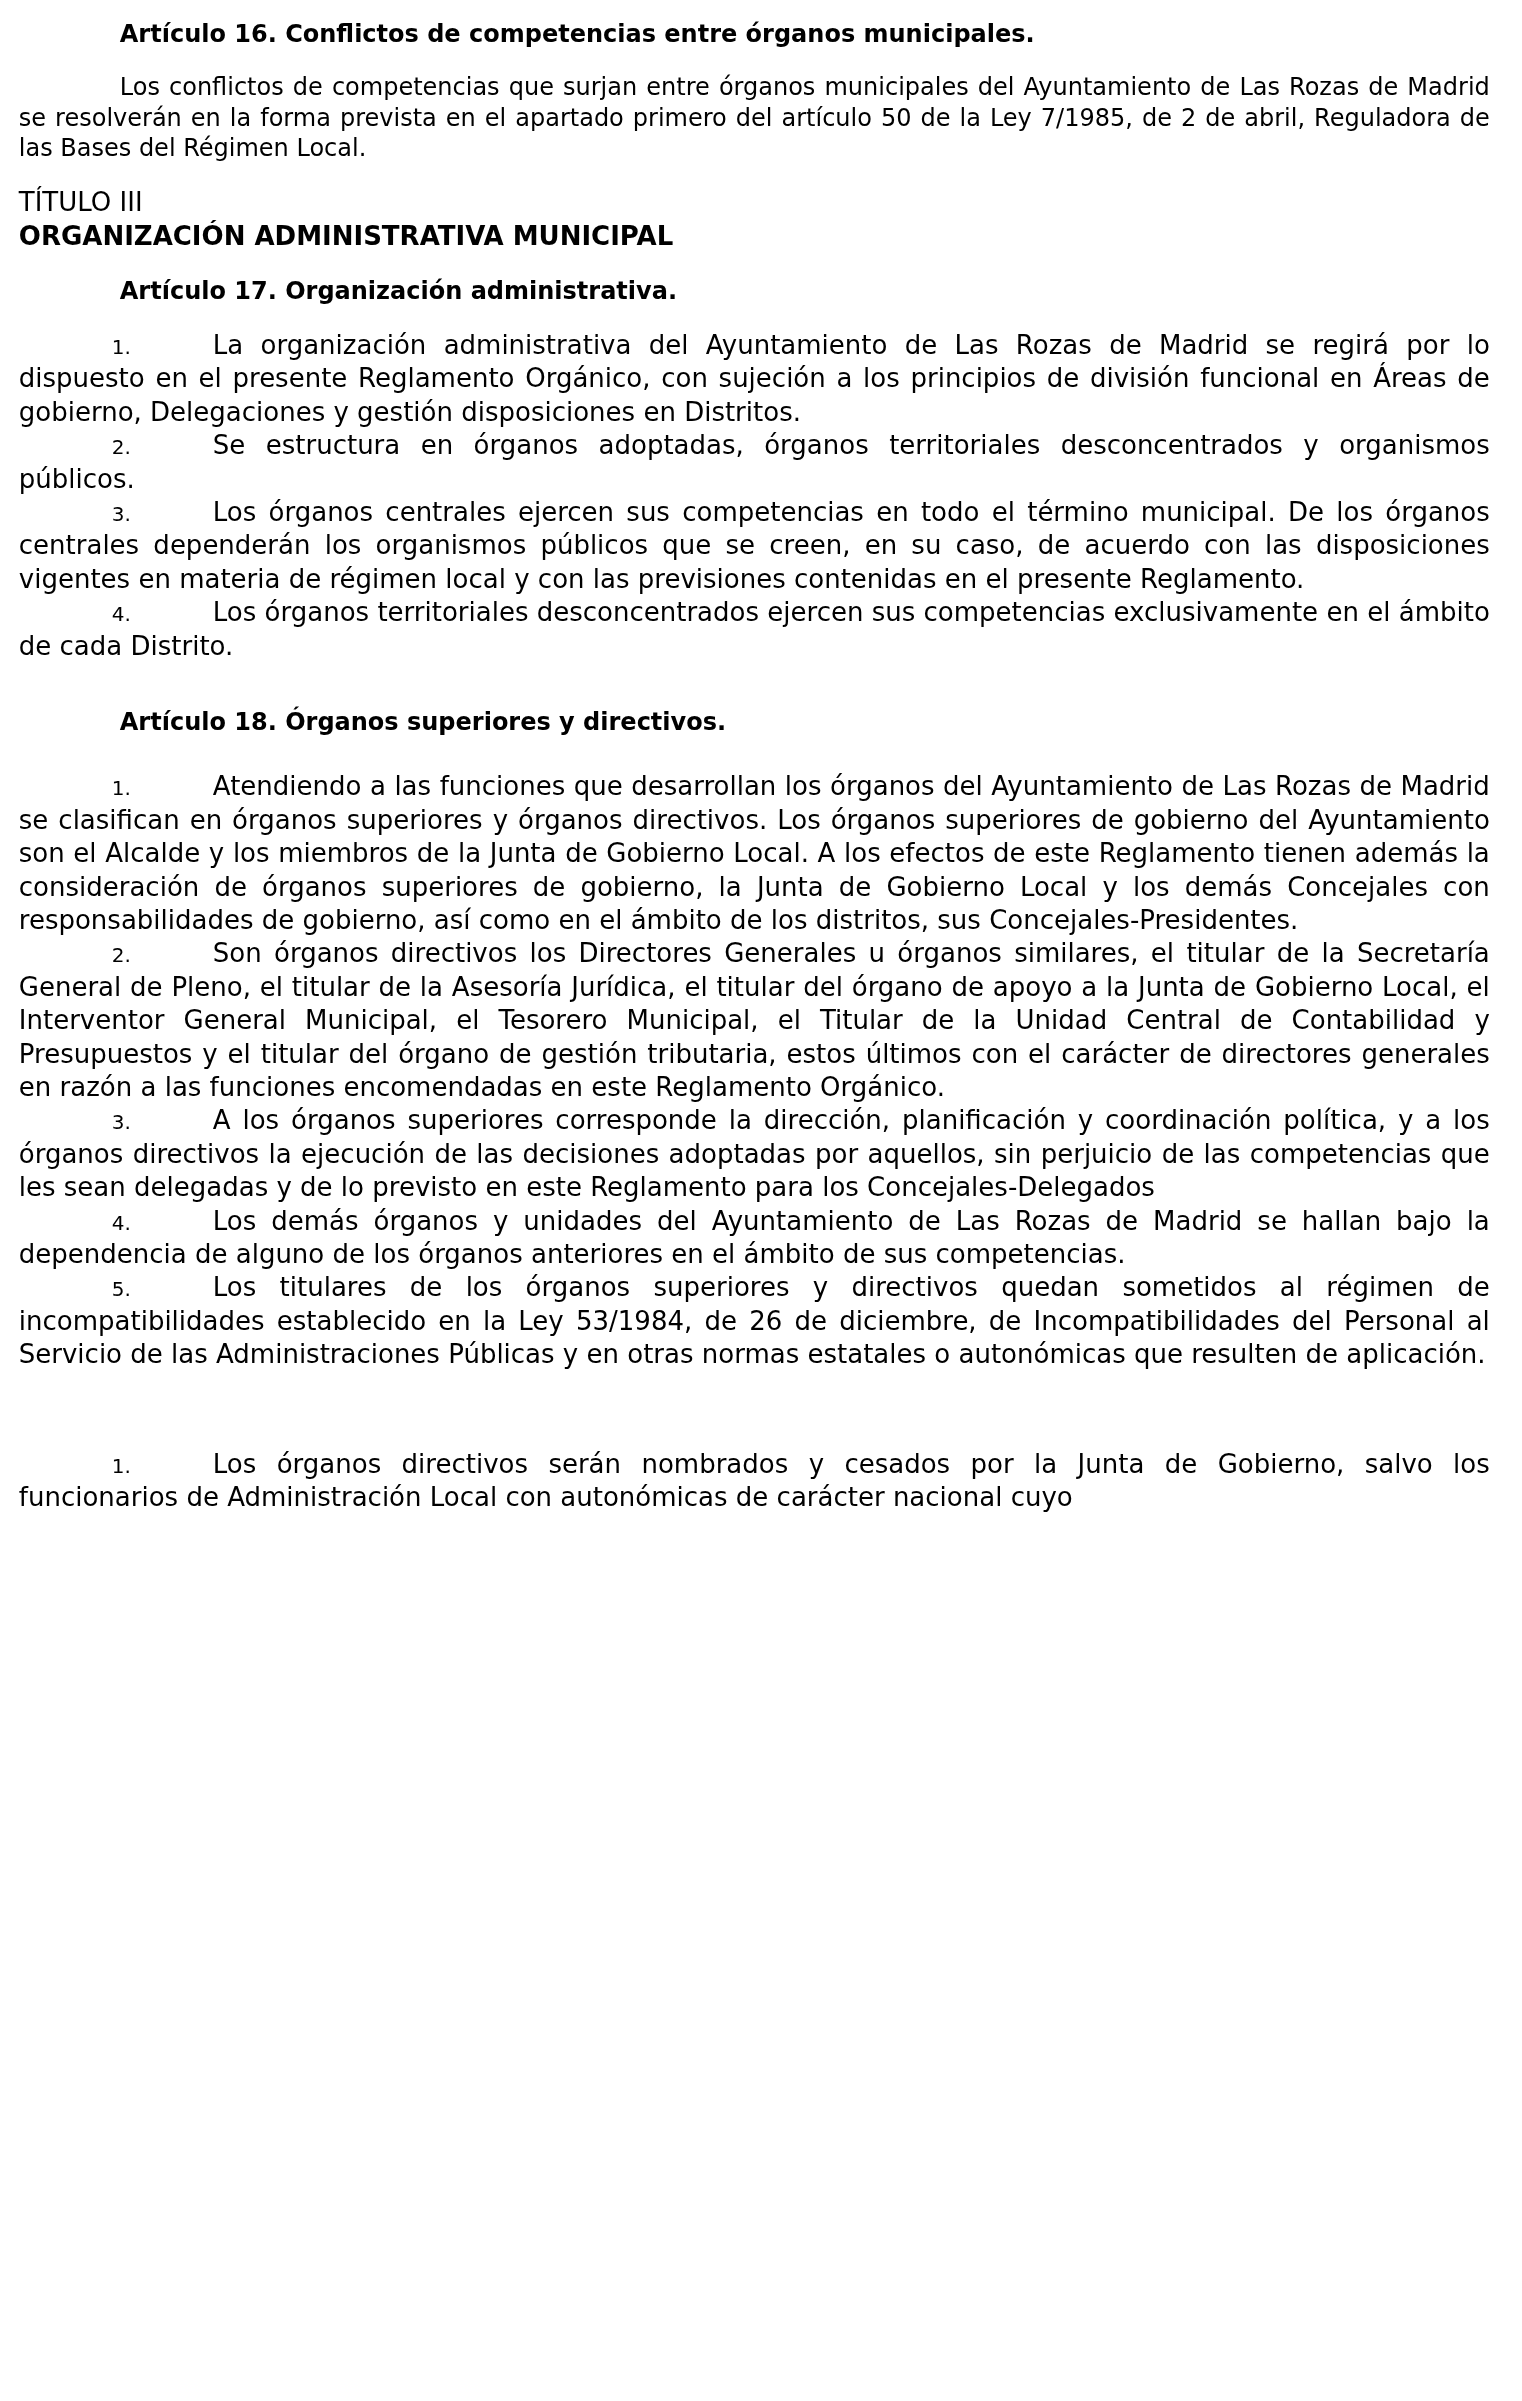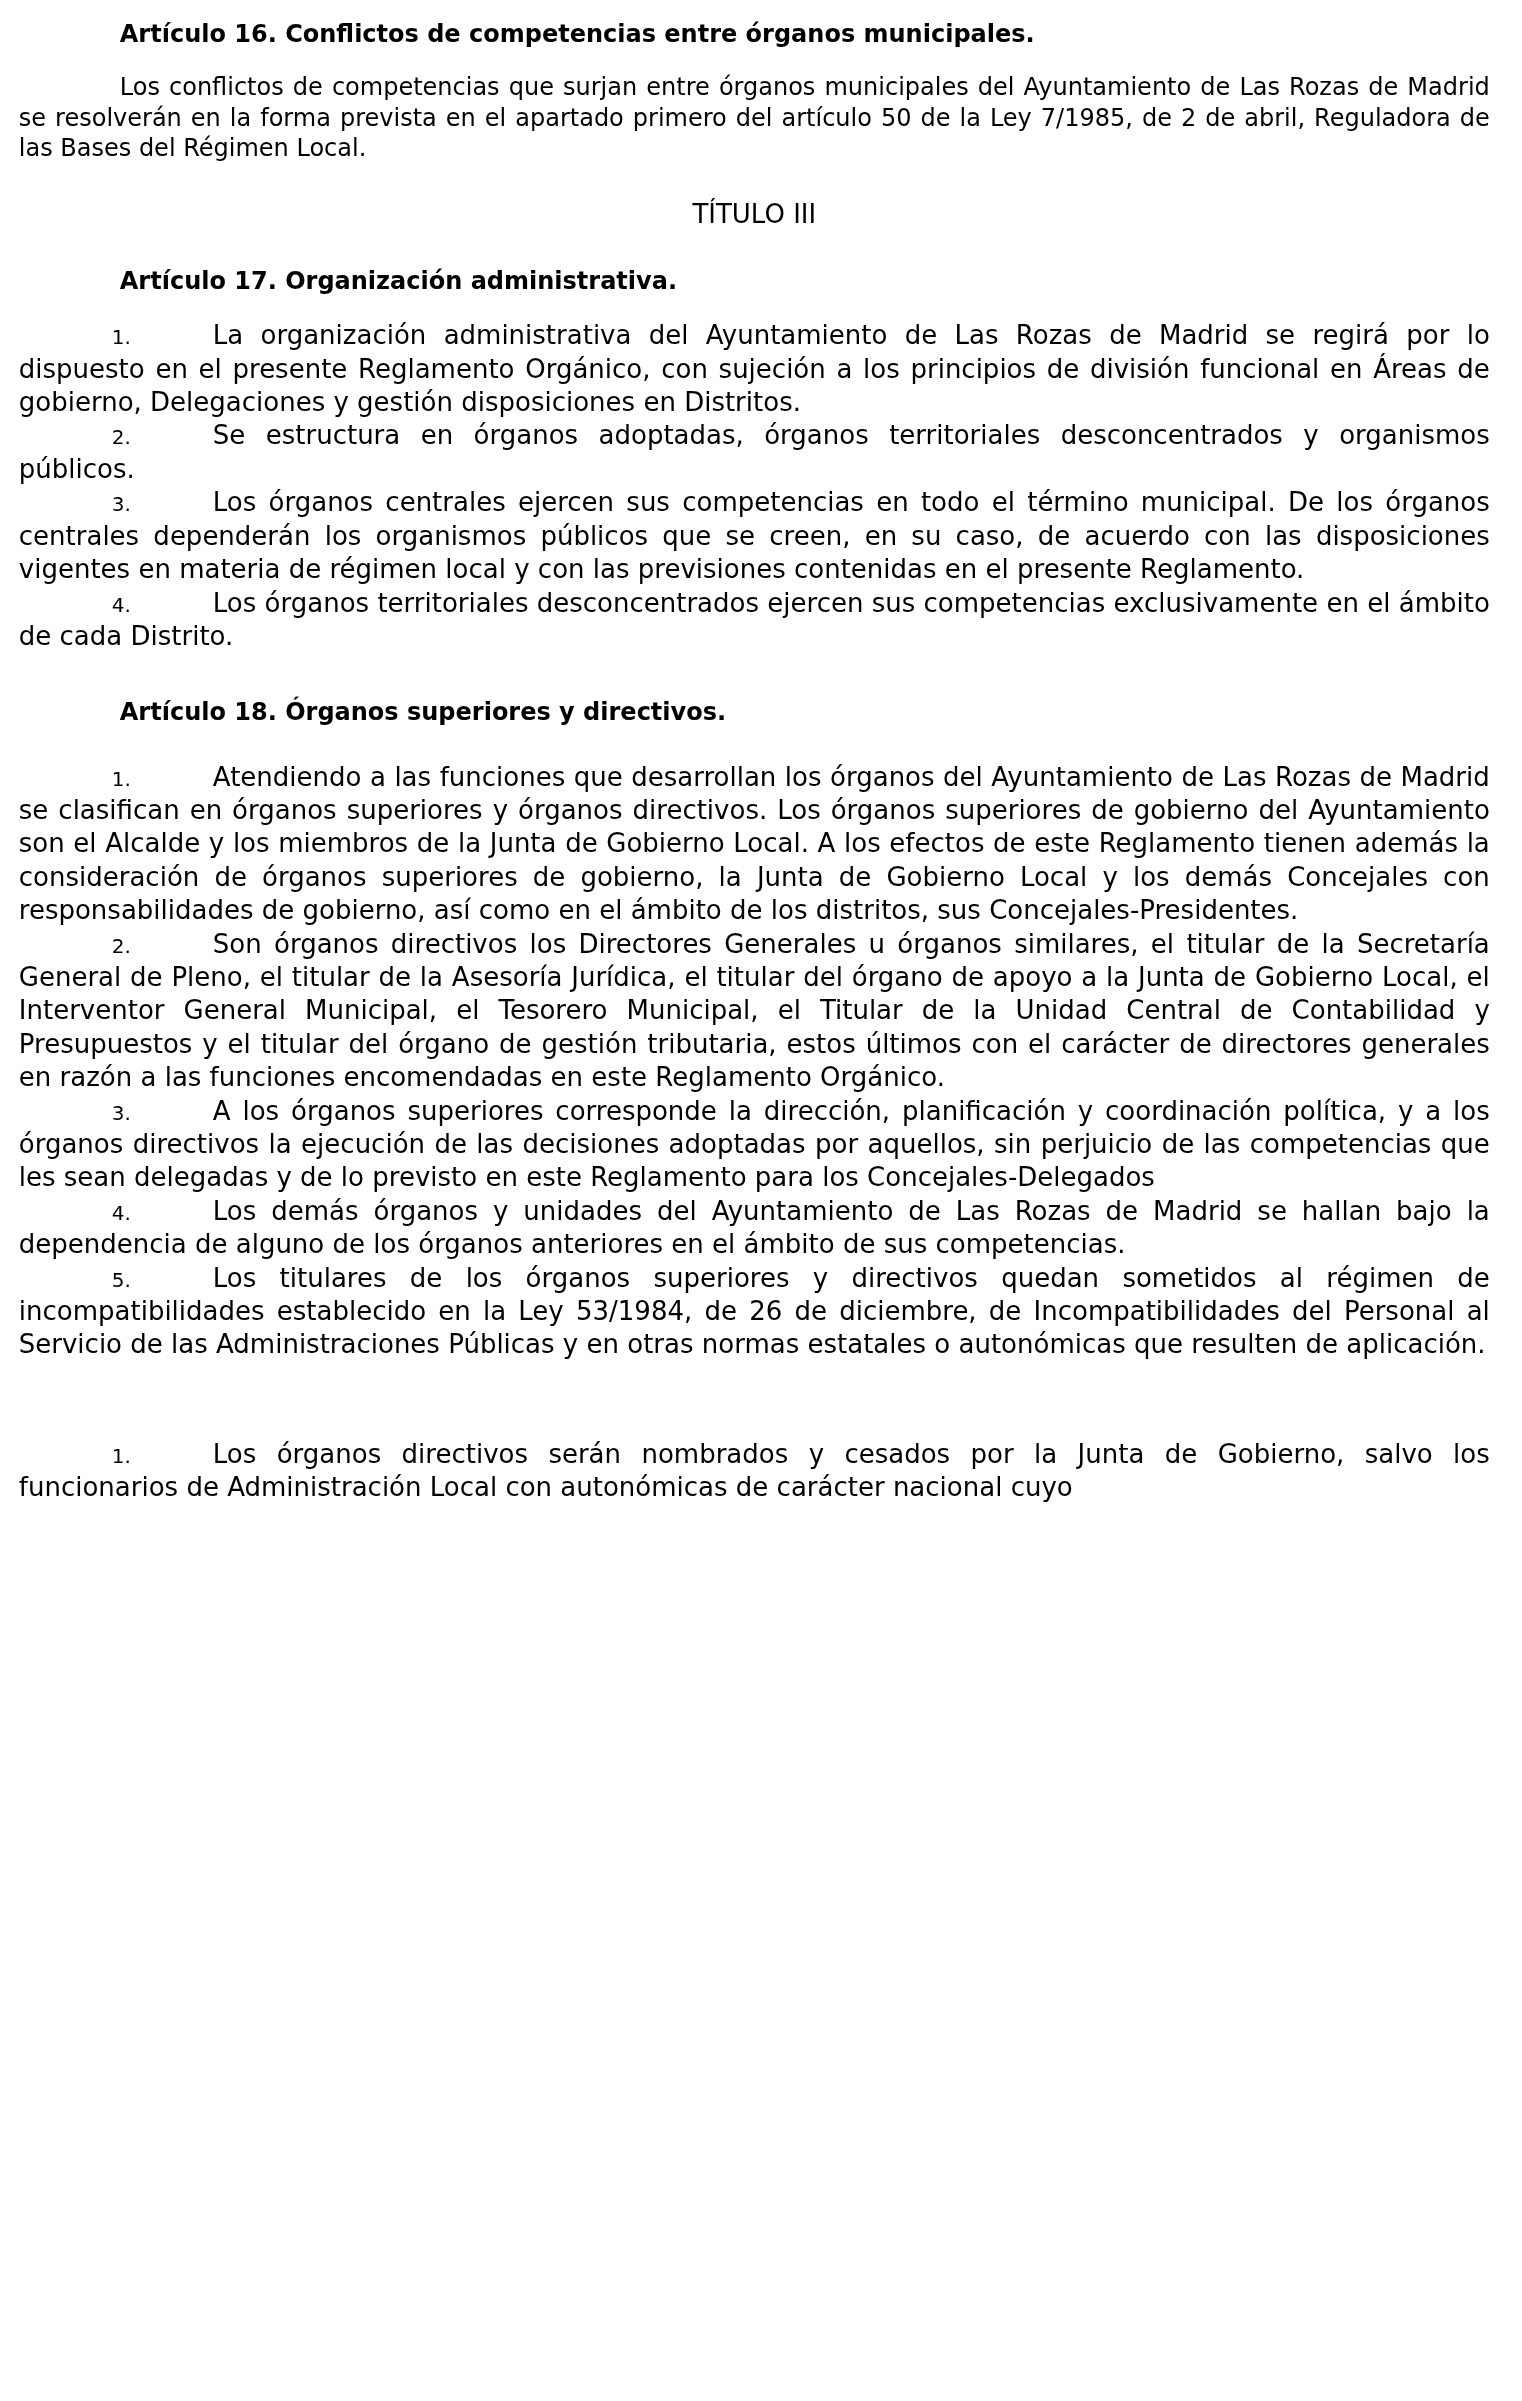--- a/index.html
+++ b/index.html
@@ -52,22 +52,22 @@
     text-indent: 0;
   }
   .numbered .num {
     display: inline-block;
     width: 101px;
     margin-left: 93px;
     font-size: 20px;
     vertical-align: baseline;
   }
   .title-block {
-    text-align: center;
-    margin: 12px;
+    text-align: left;
+    margin: 0;
   }
   .title-line-1 {
     font-size: 26px;
     line-height: 1.30;
     font-weight: normal;
   }
   .title-line-2 {
     font-size: 26px;
     line-height: 1.30;
     font-weight: bold;
@@ -85,20 +85,21 @@
     <h2 class="article-heading">Artículo 16. Conflictos de competencias entre órganos municipales.</h2>
 
     <div class="gap-s"></div>
 
     <p class="para indent">Los conflictos de competencias que surjan entre órganos municipales del Ayuntamiento de Las Rozas de Madrid se resolverán en la forma prevista en el apartado primero del artículo 50 de la Ley 7/1985, de 2 de abril, Reguladora de las Bases del Régimen Local.</p>
 
     <div class="gap-s"></div>
 
     <div class="title-block">
       <div class="title-line-1">TÍTULO III</div>
+      <div class="title-line-2">ORGANIZACIÓN ADMINISTRATIVA MUNICIPAL</div>
     </div>
 
     <div class="gap-s"></div>
 
     <h2 class="article-heading">Artículo 17. Organización administrativa.</h2>
 
     <div class="gap-s"></div>
 
     <p class="numbered">
       <span class="num">1.</span><span>La organización administrativa del Ayuntamiento de Las Rozas de Madrid se regirá por lo dispuesto en el presente Reglamento Orgánico, con sujeción a los principios de división funcional en Áreas de gobierno, Delegaciones y gestión disposiciones en Distritos.</span>

